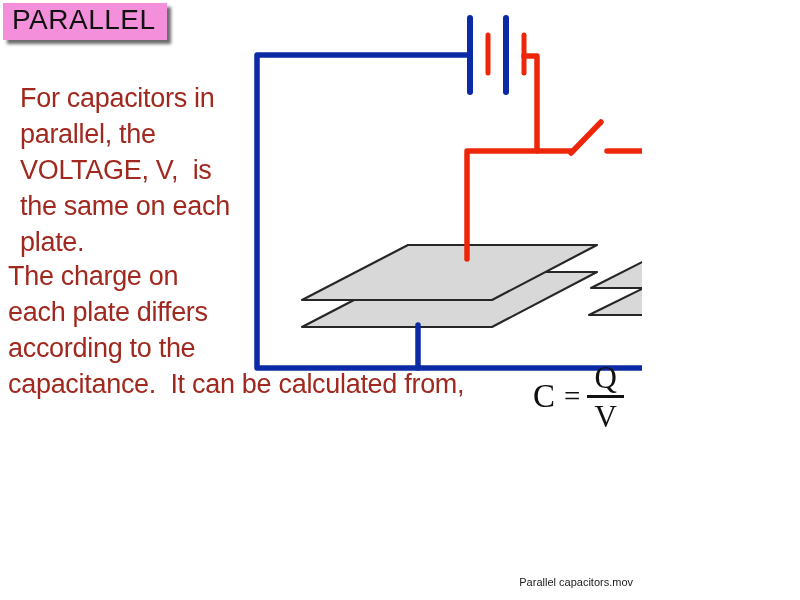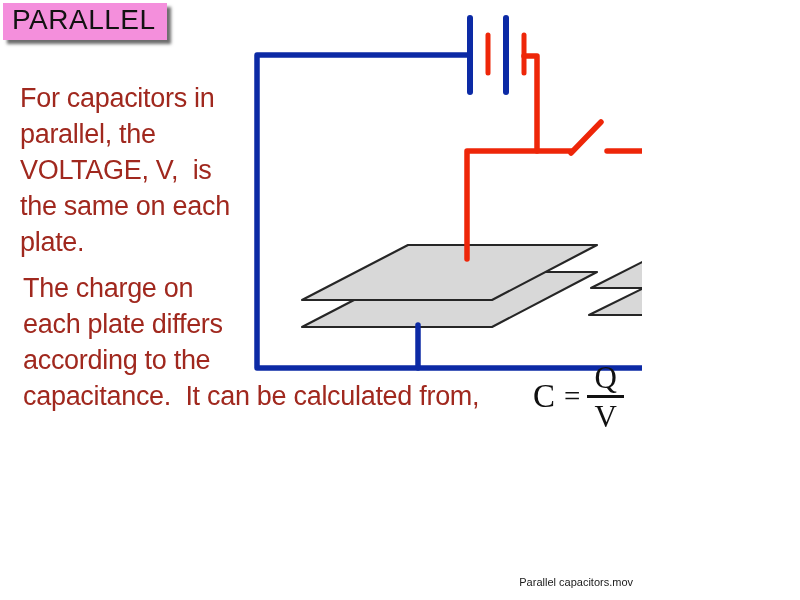--- a/index.html
+++ b/index.html
@@ -24,21 +24,21 @@
   }
   .body-text {
     position: absolute;
     color: var(--body-text);
     font-size: 27px;
     line-height: 36px;
     white-space: pre-wrap;
     letter-spacing: -0.3px;
   }
   #paragraph1 { left: 20px; top: 54px; width: 600px; margin-top: 26px; }
-  #paragraph2 { left: 23px; top: 258px; width: 600px; margin-top: 12px; }
+  #paragraph2 { left: 8px; top: 258px; width: 600px; }
   #circuit { position: absolute; left: 0; top: 0; }
   #circuit .wire {
     fill: none;
     stroke-width: 5.5;
     stroke-linecap: round;
     stroke-linejoin: round;
   }
   #circuit .blue { stroke: var(--wire-blue); }
   #circuit .red  { stroke: var(--wire-red); }
   #circuit .bat-long  { stroke: var(--wire-blue); stroke-width: 6; stroke-linecap: round; }

